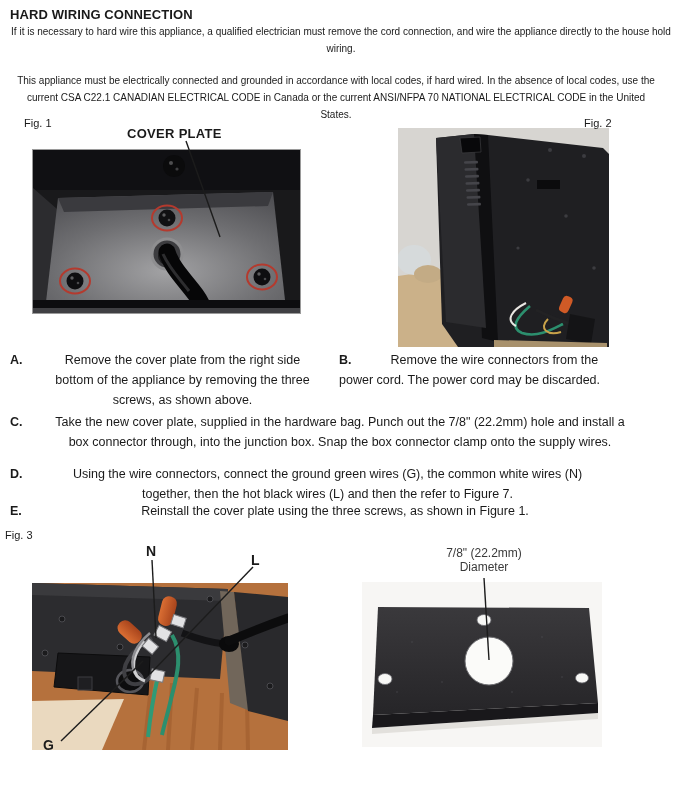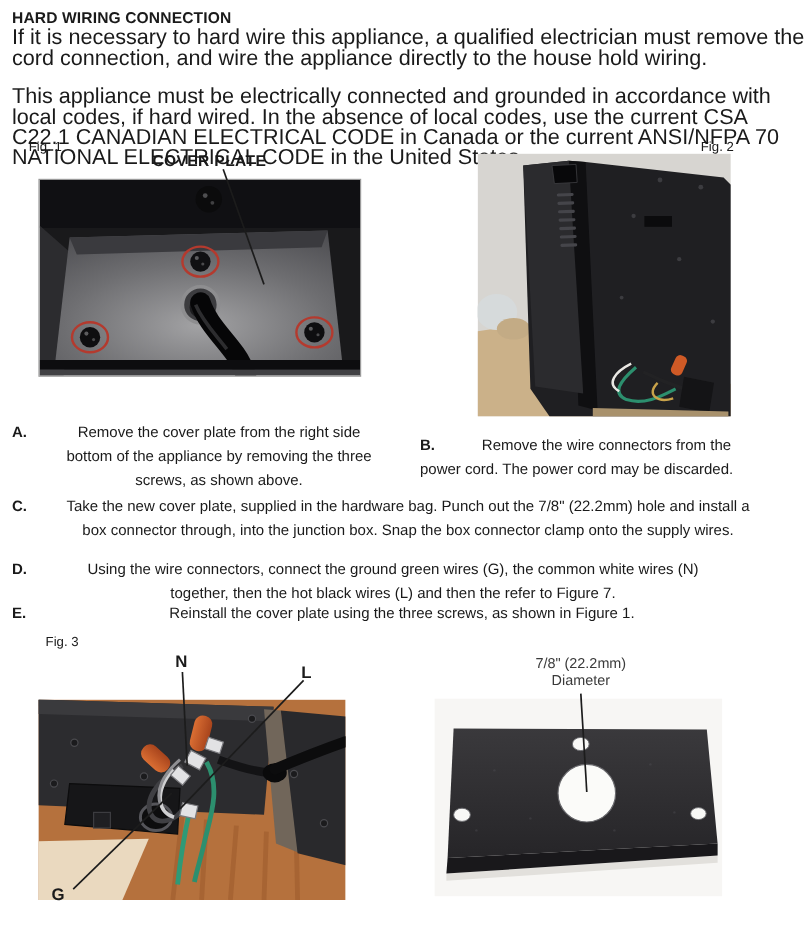--- a/index.html
+++ b/index.html
@@ -2,28 +2,28 @@
 <html><head>
 <meta charset="utf-8">
 <style>
   html,body{margin:0;padding:0;background:#ffffff;}
   .page{
     position:relative;width:676px;height:785px;background:#ffffff;
     font-family:"Liberation Sans", sans-serif;color:#1a1a1a;overflow:hidden;
   }
   .abs{position:absolute;}
   .heading{font-size:13px;font-weight:bold;letter-spacing:0.1px;}
-  .body-text{font-size:18px;line-height:17px;}
+  .body-text{font-size:10px;line-height:17px;text-align:center;}
   .fig-label{font-size:11px;}
   .callout-bold{font-size:13px;font-weight:bold;letter-spacing:0.3px;}
   .wire-label{font-size:14px;font-weight:bold;z-index:6;}
   .step{font-size:12.5px;line-height:20px;}
   .step .letter{position:absolute;left:0;top:0;font-weight:bold;}
   .step .step-text{margin:0 0 0 45px;text-align:center;}
-  .step-inline{font-size:12.5px;line-height:20px;margin:11px;}
+  .step-inline{font-size:12.5px;line-height:20px;margin:0;}
   .step-inline .letter-inline{font-weight:bold;margin-right:39px;}
   .plate-callout{font-size:12px;color:#3a3a3a;text-align:center;line-height:14px;z-index:6;}
   .photo{position:absolute;z-index:1;}
   .photo svg{display:block;}
   #fig1-photo{outline:1px solid #9a9a9a;}
   #leader-overlay{position:absolute;left:0;top:0;z-index:5;pointer-events:none;}
 </style>
 </head>
 <body>
 
@@ -49,21 +49,21 @@
   </div>
   <div class="abs step" style="left:10px;top:464px;width:640px;">
     <span class="letter">D.</span>
     <p class="step-text" style="width:545px;">Using the wire connectors, connect the ground green wires (G), the common white wires (N) together, then the hot black wires (L) and then the refer to Figure 7.</p>
   </div>
   <div class="abs step" style="left:10px;top:501px;width:640px;">
     <span class="letter">E.</span>
     <p class="step-text" style="width:560px;">Reinstall the cover plate using the three screws, as shown in Figure 1.</p>
   </div>
 
-  <div class="abs fig-label" style="left:5px;top:529px;margin-left:33px;">Fig. 3</div>
+  <div class="abs fig-label" style="left:5px;top:529px;">Fig. 3</div>
   <div class="abs wire-label" style="left:146px;top:543px;">N</div>
   <div class="abs wire-label" style="left:251px;top:552px;">L</div>
   <div class="abs wire-label" style="left:43px;top:737px;">G</div>
 
   <div class="abs plate-callout" style="left:404px;top:546px;width:160px;">
     <div>7/8" (22.2mm)</div>
     <div>Diameter</div>
   </div>
 
   <div id="fig1-photo" class="photo" style="left:33px;top:150px;">

